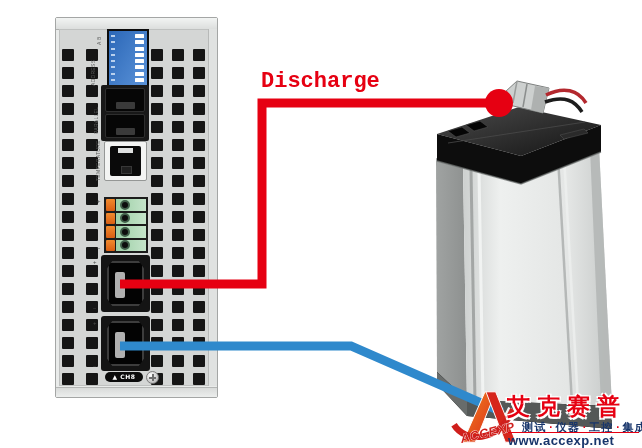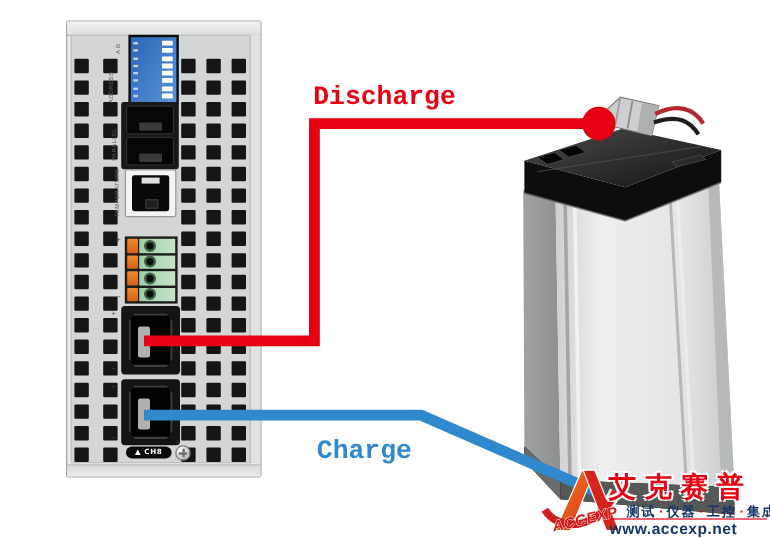--- a/index.html
+++ b/index.html
@@ -352,21 +352,20 @@
       <path d="M546,95 C564,86 578,90 586,103" stroke="#b3282e" stroke-width="3.5" fill="none"></path>
       <path d="M545,102 C565,95 575,101 582,112" stroke="#1d1d1d" stroke-width="3.5" fill="none"></path>
     </g>
 
     <polyline points="120,284 262,284 262,103 497,103" fill="none" stroke="#e60012" stroke-width="9"></polyline>
     <polyline points="120,346 351,346 502,412" fill="none" stroke="#2f89cc" stroke-width="9"></polyline>
     <circle cx="499" cy="103" r="14" fill="#e60012"></circle>
   </svg>
 
   <div class="conn-label lbl-discharge">Discharge</div>
-  <div class="conn-label lbl-charge">Charge</div>
 
   <div class="logo">
     <svg class="amark" viewBox="0 0 70 64">
       <defs>
         <linearGradient id="gradA" x1="0" y1="0" x2="1" y2="1">
           <stop offset="0" stop-color="#f0831e"></stop>
             <stop offset="1" stop-color="#dc2a1a"></stop>
         </linearGradient>
       </defs>
       <path d="M3,40 C14,58 48,60 64,24" stroke="#ffffff" stroke-width="11" fill="none" opacity="0.95"></path>

